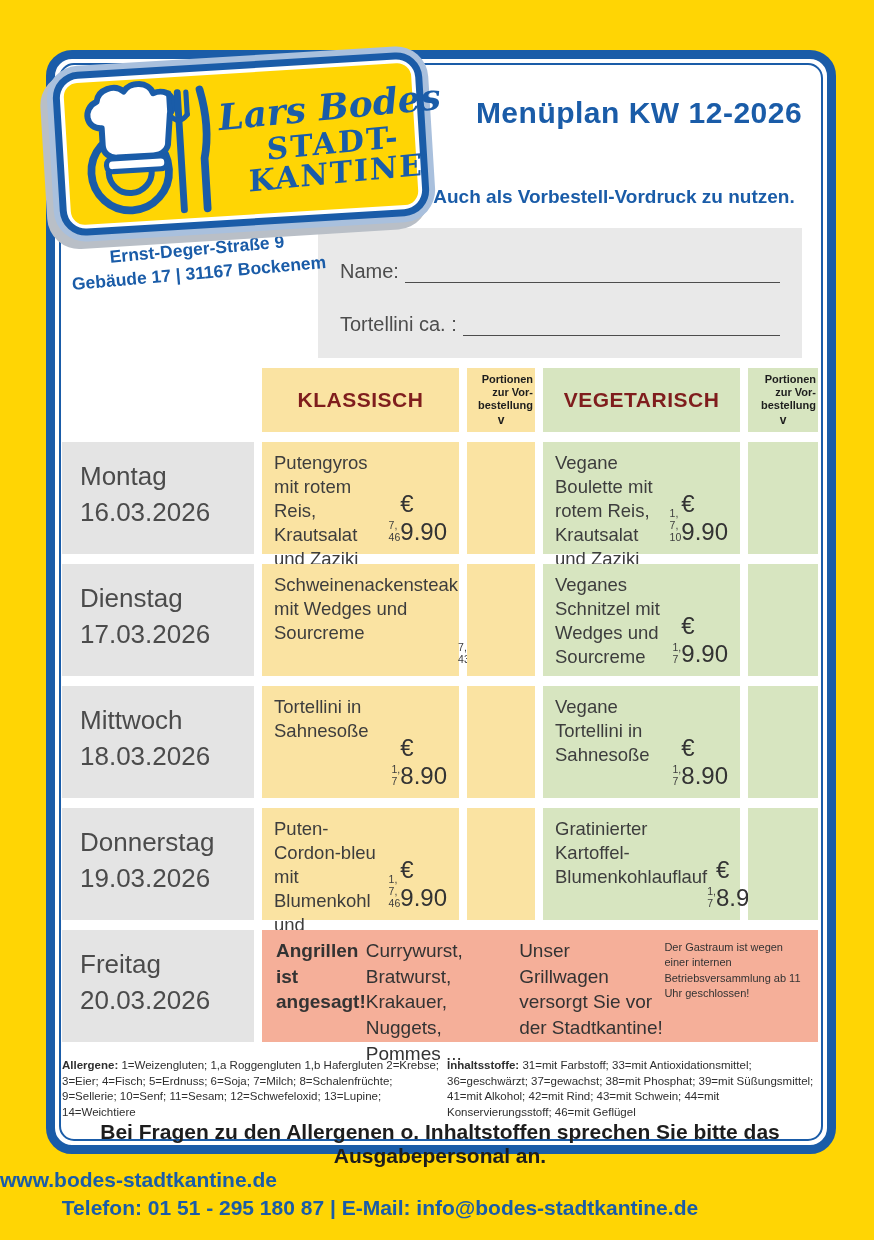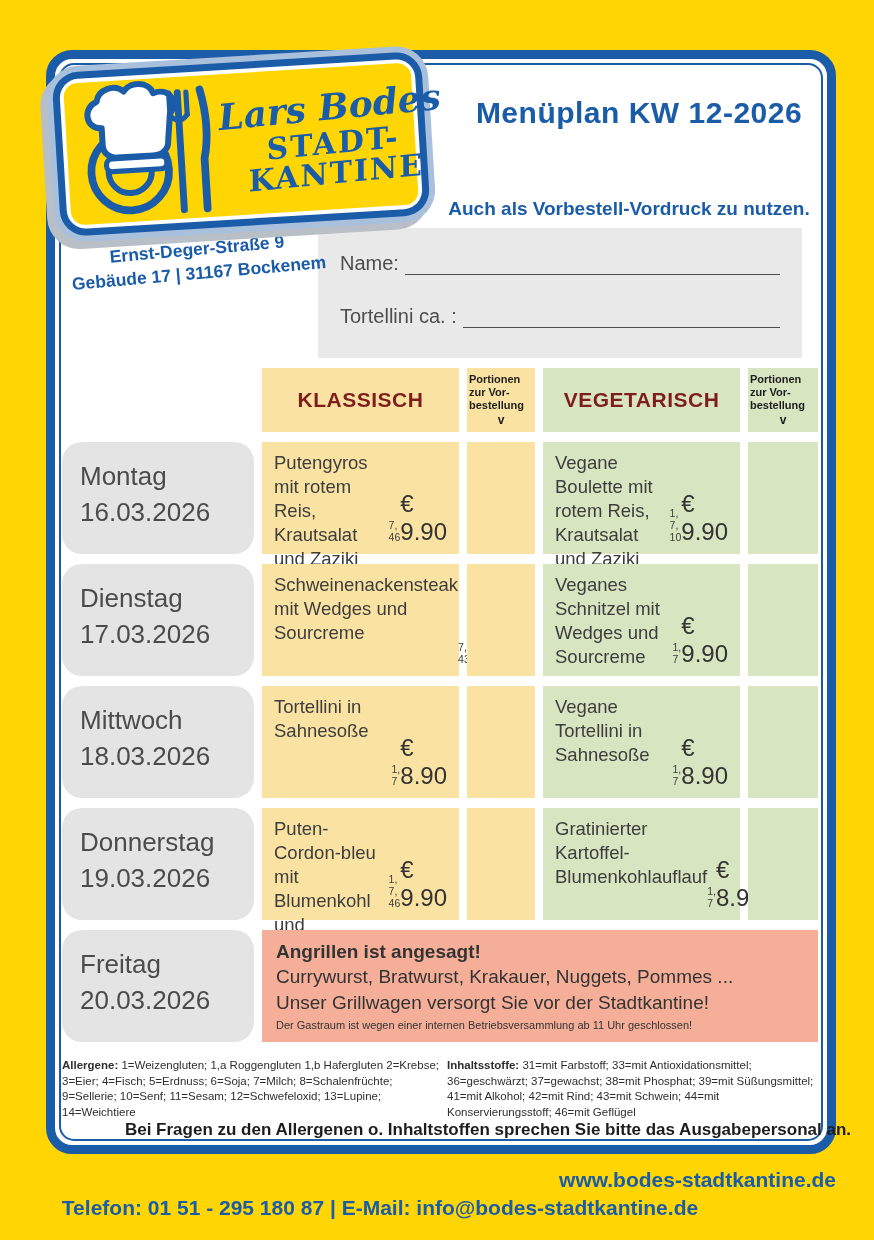--- a/index.html
+++ b/index.html
@@ -52,82 +52,82 @@
     position:absolute;left:58px;top:238px;width:280px;text-align:center;
     transform:rotate(-5deg);color:#1A5CA8;font-weight:bold;font-size:17.5px;line-height:1.35;
     z-index:5;
   }
   
   .title{
     position:absolute;left:443px;top:94px;width:392px;text-align:center;
     color:#1A5CA8;font-weight:bold;font-size:30px;line-height:1.25;letter-spacing:0.5px;
   }
   .subtitle{
-    position:absolute;left:433px;top:186px;width:392px;text-align:center;
-    color:#1A5CA8;font-weight:bold;font-size:19px;margin-top:12px;
+    position:absolute;left:418px;top:186px;width:392px;text-align:center;
+    color:#1A5CA8;font-weight:bold;font-size:19px;
   }
   
   .formbox{
     position:absolute;left:318px;top:228px;width:484px;height:130px;
-    background:#E9E9E9;box-sizing:border-box;padding:24px 22px 0 22px;
+    background:#E9E9E9;box-sizing:border-box;padding:32px 22px 0 22px;
   }
   .form-row{display:flex;align-items:flex-end;margin-bottom:30px;}
   .form-label{font-size:20px;color:#4d4d4d;white-space:nowrap;}
   .form-line{flex:1;border-bottom:1.5px solid #4d4d4d;margin-left:6px;height:22px;}
   
   .grid{
     position:absolute;left:62px;top:368px;width:756px;
     display:grid;
     grid-template-columns:192px 197px 68px 197px 70px;
     grid-template-rows:64px repeat(5,112px);
     column-gap:8px;row-gap:10px;
   }
   .cell{box-sizing:border-box;}
   .bg-classic{background:#FAE3A2;}
   .bg-veg{background:#D7E5C0;}
-  .bg-day{background:#E4E4E4;border-radius:20px;}
+  .bg-day{background:#E4E4E4;}
   .bg-special{background:#F5AF99;}
   .head-main{
     display:flex;align-items:center;justify-content:center;
     font-weight:bold;font-size:21px;color:#7f1d1d;letter-spacing:0.5px;
   }
   .head-portion{
     display:flex;flex-direction:column;align-items:center;justify-content:center;
-    text-align:left;font-weight:bold;font-size:11px;line-height:1.2;color:#1d1d1d;
+    text-align:right;font-weight:bold;font-size:11px;line-height:1.2;color:#1d1d1d;
     padding:2px;
   }
   .head-portion .chk{font-size:12px;margin-top:1px;}
   .day-cell{
     padding:16px 18px;font-size:26px;color:#4b4b4b;line-height:1.4;
   }
   .meal-cell{
     padding:9px 12px 8px 12px;display:flex;flex-direction:row;justify-content:space-between;
   }
   .meal-name{font-size:18.5px;color:#3d3d3d;line-height:1.3;}
   .meal-bottom{display:flex;justify-content:space-between;align-items:flex-end;}
   .allergens{font-size:10.5px;color:#3d3d3d;padding-bottom:3px;}
   .price{font-size:24px;color:#333333;}
   .special-cell{
-    grid-column:2 / 6;padding:8px 14px;display:flex;flex-direction:column;justify-content:center;
+    grid-column:2 / 6;padding:8px 14px;display:flex;justify-content:center;
     color:#333333;
   }
   .special-title{font-weight:bold;font-size:19px;line-height:1.35;}
   .special-line{font-size:19px;line-height:1.35;}
   .special-note{font-size:11px;line-height:1.4;margin-top:2px;}
   
   .legend{position:absolute;font-size:11.5px;color:#2e2e2e;line-height:1.35;}
   .legend b{font-weight:bold;}
   .legend-left{left:62px;top:1058px;width:380px;}
   .legend-right{left:447px;top:1058px;width:371px;}
   .ask-note{
     position:absolute;left:62px;top:1120px;width:756px;text-align:center;
-    font-weight:bold;font-size:17px;color:#1d1d1d;padding-left:48px;
+    font-weight:bold;font-size:21px;color:#1d1d1d;
   }
   .site{
-    position:absolute;left:0;top:1168px;width:836px;text-align:right;
+    position:absolute;left:0;top:1168px;width:836px;text-align:left;
     color:#1A5CA8;font-weight:bold;font-size:21px;
   }
   .contact{
     position:absolute;left:0;top:1196px;width:760px;text-align:center;
     color:#1A5CA8;font-weight:bold;font-size:21px;
   }
 </style>
 </head>
 <body>
 

